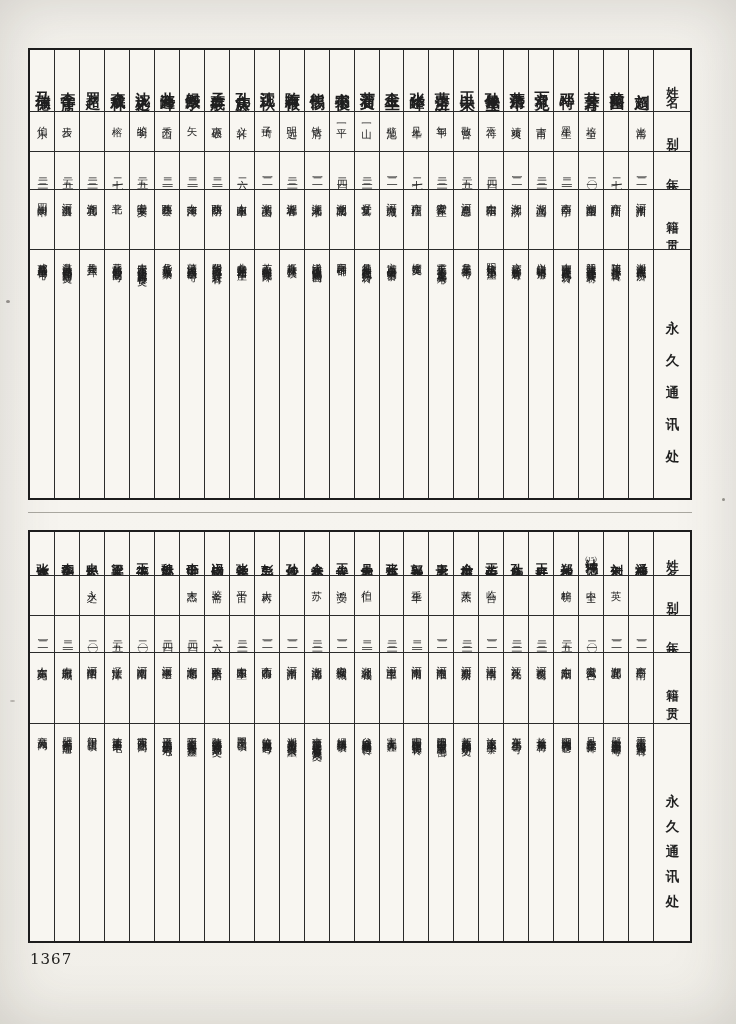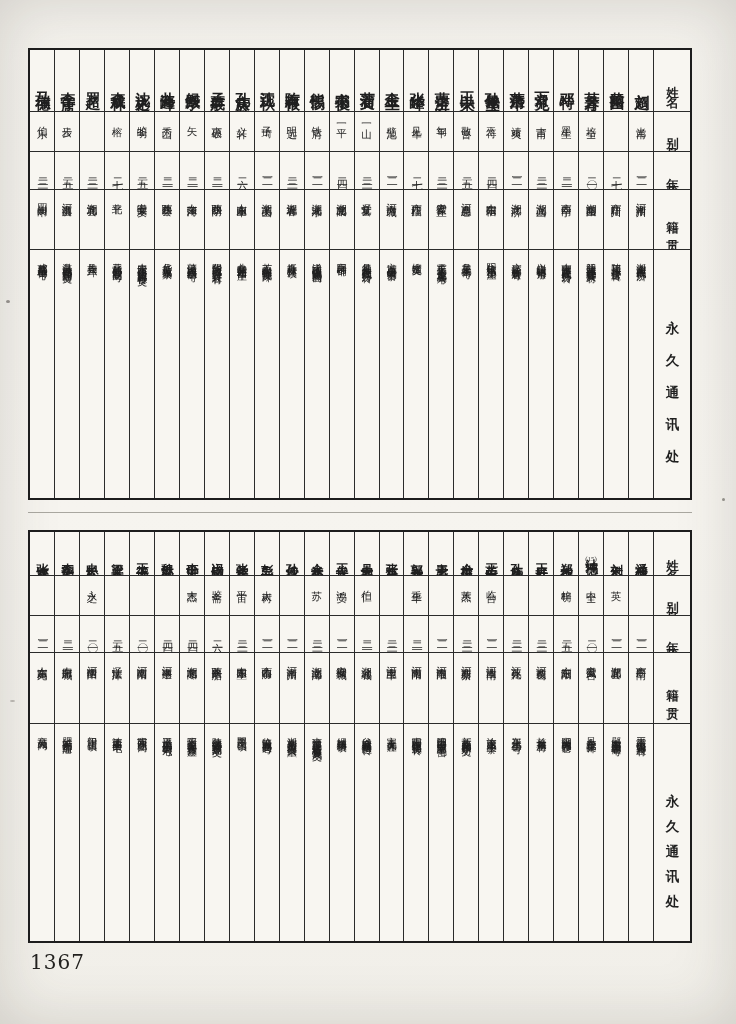--- a/index.html
+++ b/index.html
@@ -79,21 +79,21 @@
   .h-age{letter-spacing:6px;padding-top:6px;}
   .h-native{letter-spacing:18px;padding-top:18px;}
   .t-top .h-addr{letter-spacing:32px;padding-top:32px;font-size:13.5px;}
   .t-bottom .h-addr{letter-spacing:25px;padding-top:25px;font-size:13.5px;}
   .scan-line{
     position:absolute;left:28px;width:664px;height:1px;
     background:#6a675f;top:512px;opacity:.55;
   }
   .page-number{
     position:absolute;left:30px;top:950px;
-    font-size:20px;letter-spacing:1px;color:#22211f;
+    font-size:15px;letter-spacing:1px;color:#22211f;
     font-family:"DejaVu Serif",serif;
   }
   .speck{position:absolute;background:#3a362f;border-radius:50%;opacity:.5;}
   .s1{width:4px;height:3px;left:6px;top:300px;}
   .s2{width:3px;height:3px;left:722px;top:498px;}
   .s3{width:5px;height:2px;left:10px;top:700px;opacity:.3;}
 </style>
 </head>
 <body>
 

